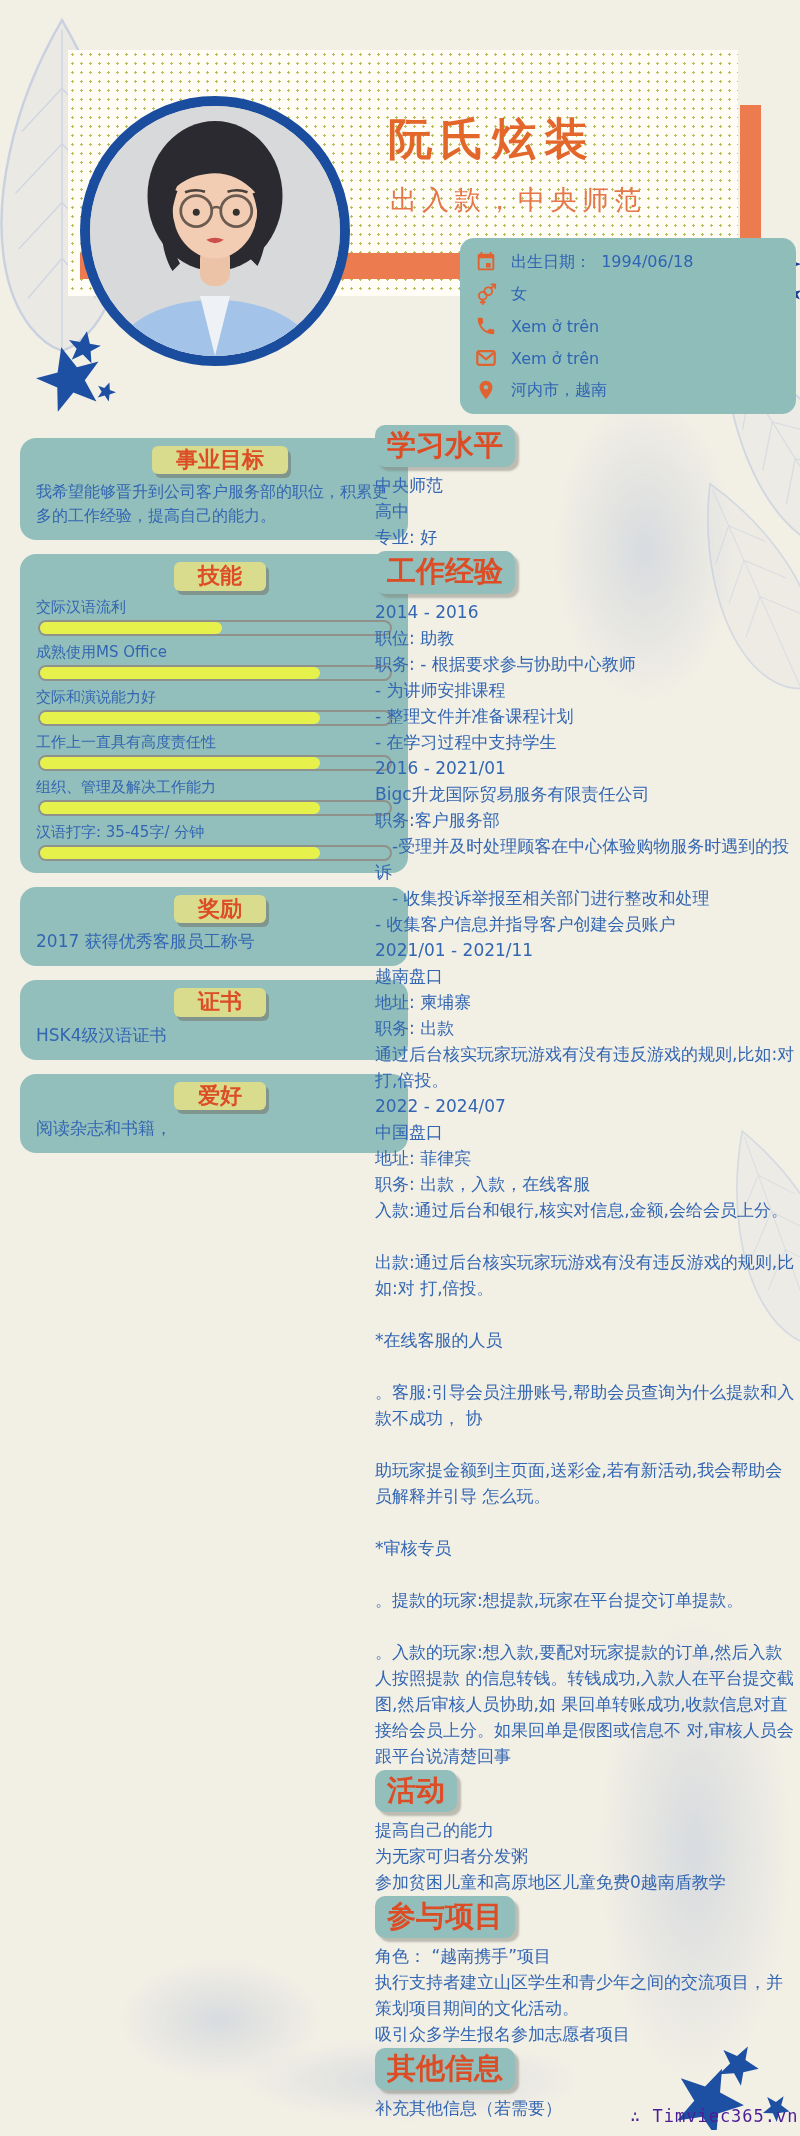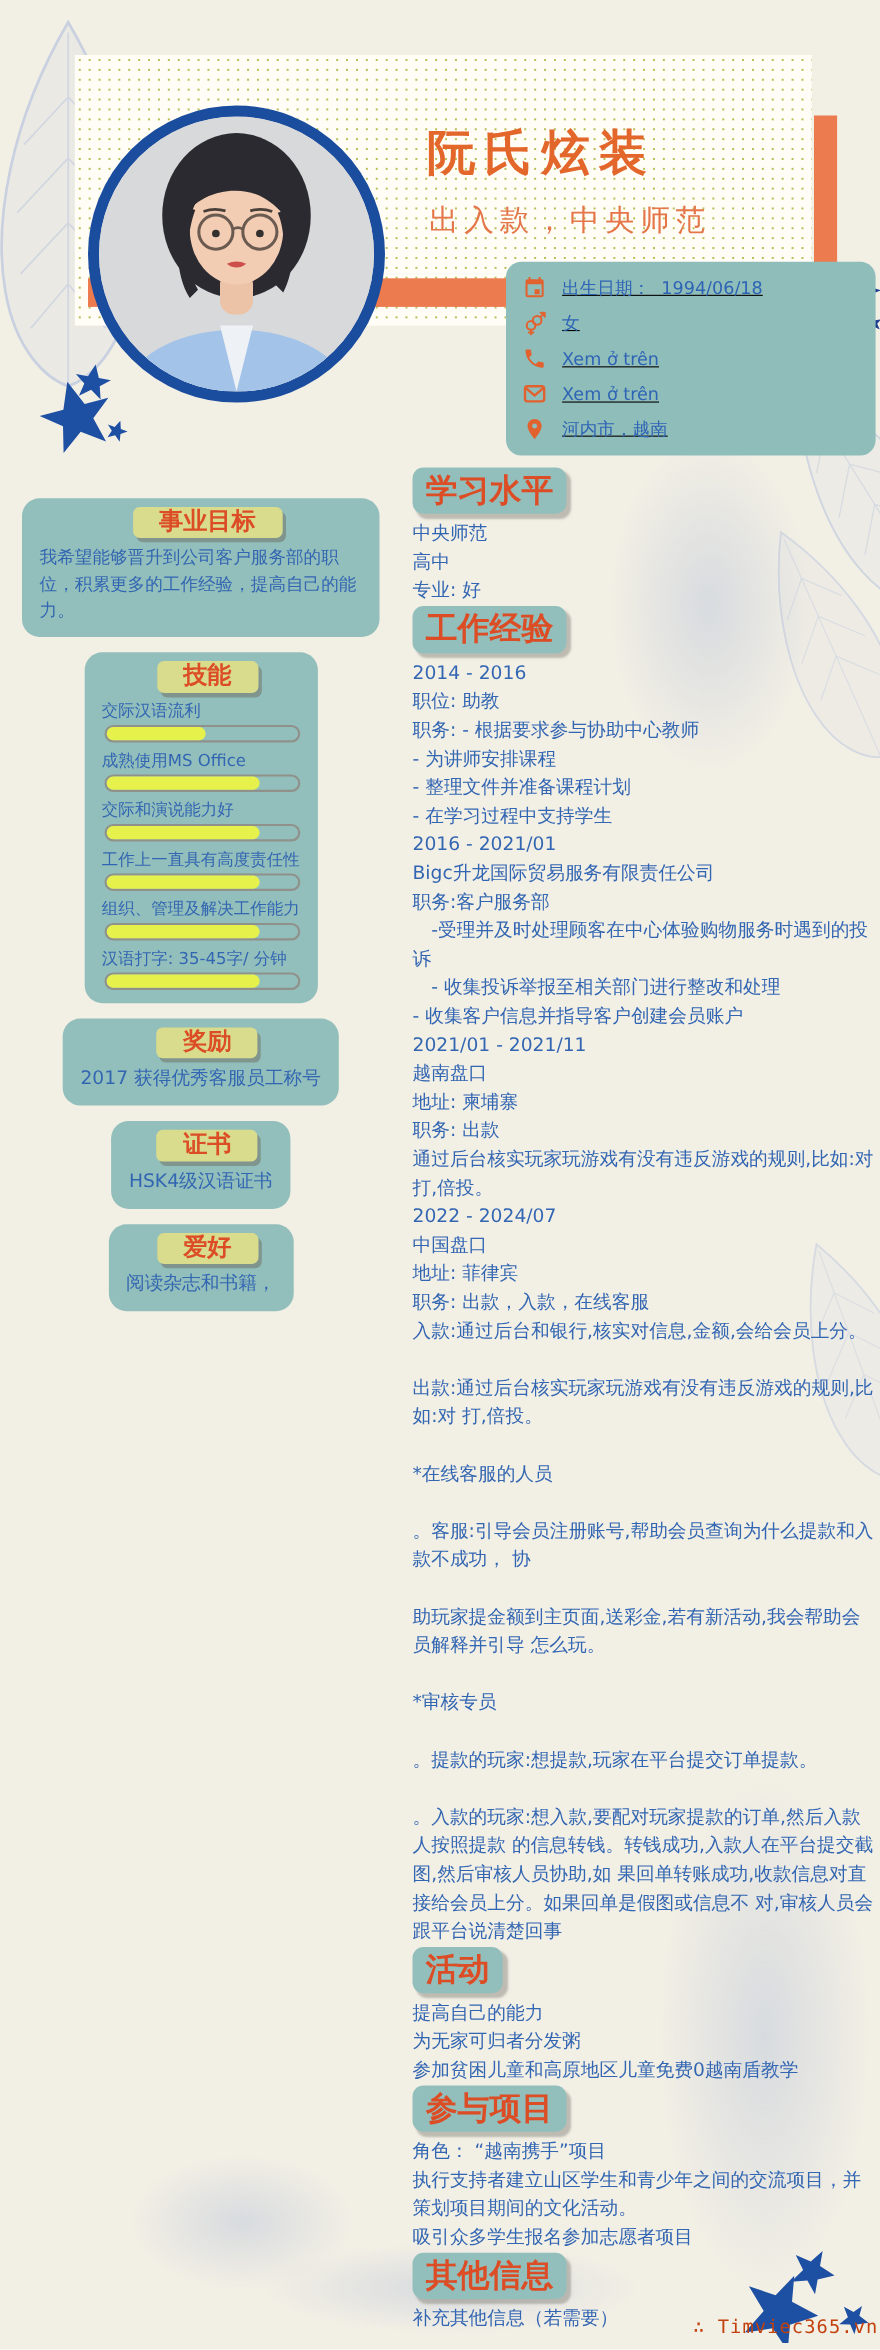--- a/index.html
+++ b/index.html
@@ -21,47 +21,47 @@
     background-size:9px 9px;}
   .vbar{position:absolute;left:740px;top:105px;width:21px;height:192px;background:#ec7b50;z-index:1;}
   .hbar{position:absolute;left:80px;top:253px;width:384px;height:26px;background:#ec7b50;z-index:1;}
   .photo{position:absolute;left:80px;top:96px;width:250px;height:250px;border-radius:50%;
     border:10px solid #1b4d9f;overflow:hidden;background:#d8d9db;z-index:3;}
   .photo svg{display:block;width:100%;height:100%;}
   .name{position:absolute;left:388px;top:110px;font-size:44px;font-weight:bold;color:#e3662b;
     letter-spacing:8px;z-index:2;}
   .subtitle{position:absolute;left:390px;top:182px;font-size:27px;color:#e5764a;letter-spacing:5px;z-index:2;}
   .info-card{position:absolute;left:460px;top:238px;width:336px;box-sizing:border-box;
-    background:#8fbdb9;border-radius:14px;padding:13px 14px;display:flex;flex-direction:column;gap:10px;z-index:2;text-decoration:underline;}
+    background:#8fbdb9;border-radius:14px;padding:13px 14px;display:flex;flex-direction:column;gap:10px;z-index:2;}
   .info-row{display:flex;align-items:center;gap:13px;}
   .info-icon{flex:0 0 24px;width:24px;height:22px;color:#e2622f;display:flex;align-items:center;justify-content:center;}
   .info-icon svg{width:22px;height:22px;}
   .info-text{color:#2e64b5;font-size:16px;white-space:pre-wrap;}
   
-  .left-col{position:absolute;left:20px;top:453px;width:325px;display:flex;flex-direction:column;gap:14px;z-index:2;align-items:center;}
+  .left-col{position:absolute;left:20px;top:438px;width:388px;display:flex;flex-direction:column;gap:14px;z-index:2;}
   .tealbox{background:#92bfbb;border-radius:16px;padding:8px 16px 12px;box-sizing:border-box;}
   .pill-row{text-align:center;}
   .pill-yellow{display:inline-block;transform:translateX(6px);background:#d9db8d;color:#dc4d26;
     font-weight:bold;font-size:22px;line-height:1.2;padding:1px 24px;border-radius:6px;
     box-shadow:3px 4px 0 rgba(108,108,96,.5);}
   .box-body{margin-top:6px;color:#3366b2;font-size:16px;line-height:24px;}
   .box-lines{margin-top:5px;}
   .skill-label{color:#3366b2;font-size:15px;margin-top:7px;white-space:pre-wrap;}
   .track{height:12px;border:2px solid #90918a;border-radius:9px;margin:3px 0 0 2px;position:relative;}
   .fill{position:absolute;left:0;top:0;height:100%;background:#e6f14c;border-radius:7px;}
   
   .right-col{position:absolute;left:375px;top:424px;width:422px;z-index:2;}
   .pill-teal{display:inline-block;background:#92bfbb;color:#dc4d26;font-weight:bold;font-size:29px;
     line-height:1.25;padding:2px 12px 4px;border-radius:10px;
     box-shadow:4px 4px 2px rgba(125,125,115,.45);margin:1px 0 5px;}
   .line{color:#3366b2;font-size:17px;line-height:26px;white-space:pre-wrap;word-break:break-all;}
   
   .footer-stars{position:absolute;left:648px;top:2030px;z-index:2;color:#1d4fa3;}
   .footer-brand{position:absolute;left:630px;top:2106px;z-index:3;
-    font-family:"DejaVu Sans Mono",monospace;font-size:17px;color:#c2410c;letter-spacing:1px;}
+    font-family:"DejaVu Sans Mono",monospace;font-size:17px;color:#4c1d95;letter-spacing:1px;}
 </style>
 </head>
 <body>
 
 <div class="page">
 
   <svg class="leaf" style="left:-18px;top:14px;width:160px;height:340px;opacity:.55;" viewBox="0 0 100 220">
     <path d="M50 4 C 16 62, 6 122, 13 162 C 19 198, 38 214, 50 218 C 62 214, 81 198, 87 162 C 94 122, 84 62, 50 4 Z" fill="rgba(169,185,220,.18)" stroke="currentColor" stroke-width="1.6"></path>
     <path d="M50 10 L50 218 M50 48 L24 76 M50 48 L76 76 M50 84 L20 116 M50 84 L80 116 M50 122 L22 152 M50 122 L78 152 M50 158 L28 184 M50 158 L72 184" stroke="currentColor" stroke-width="1" fill="none" opacity=".8"></path>
   </svg>

